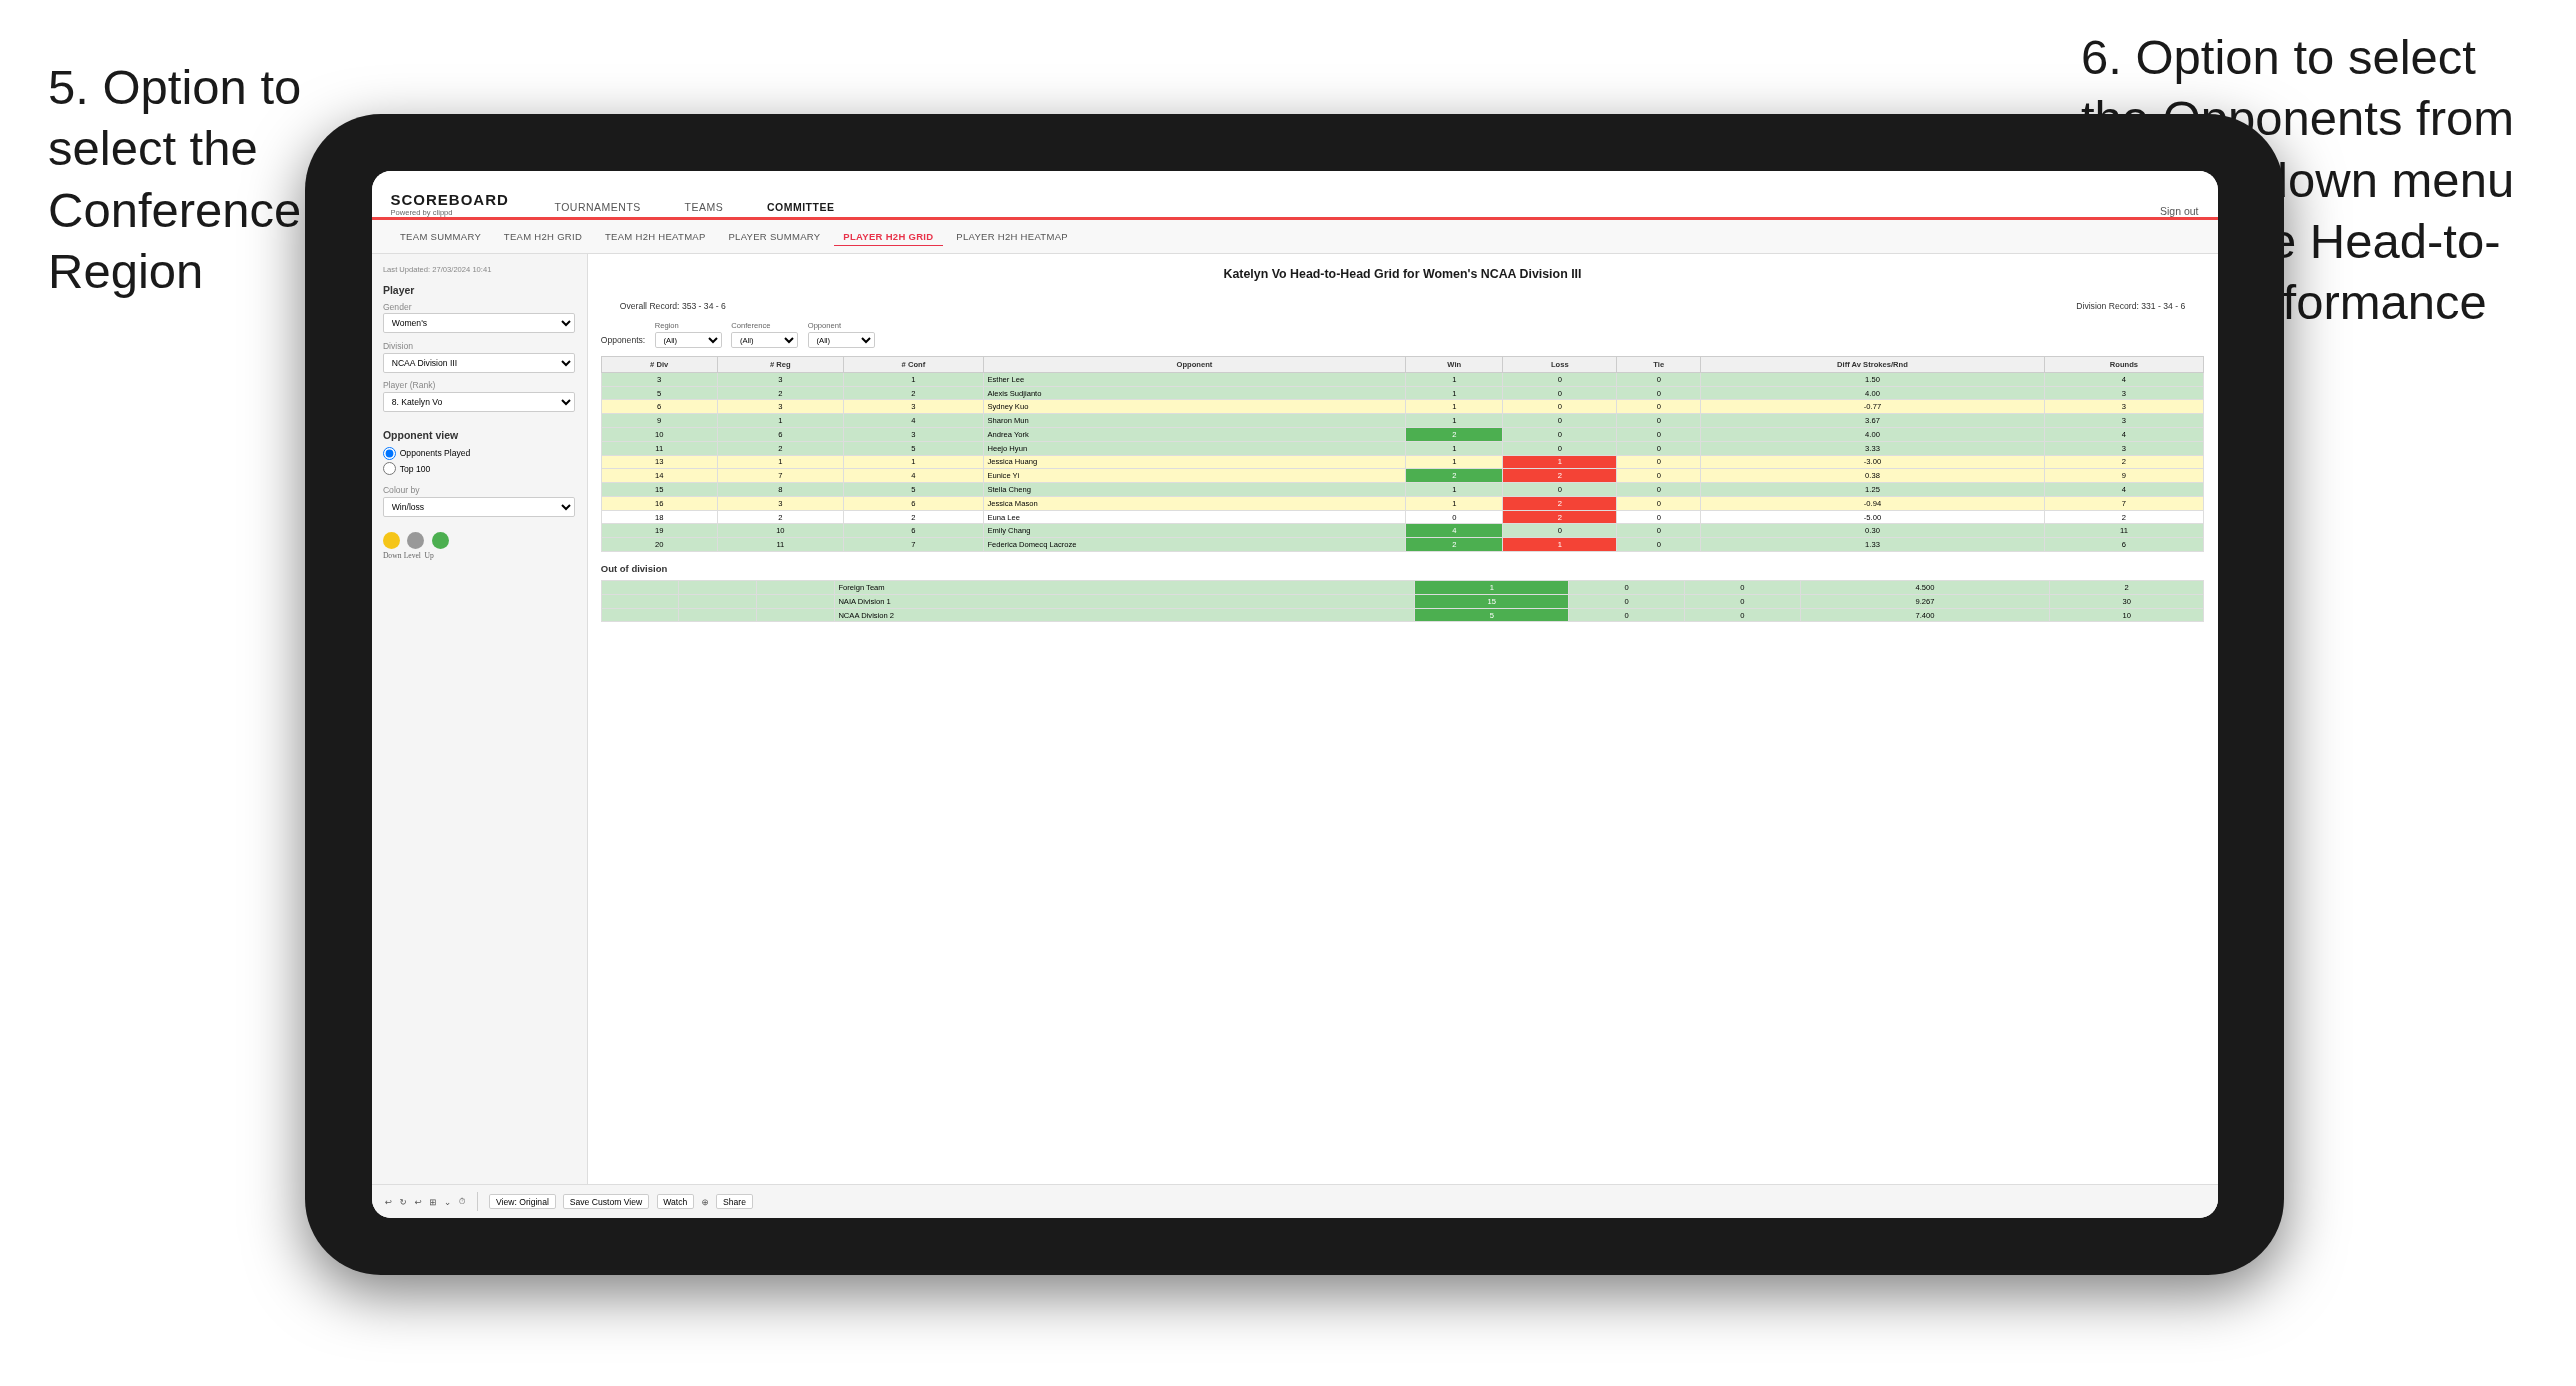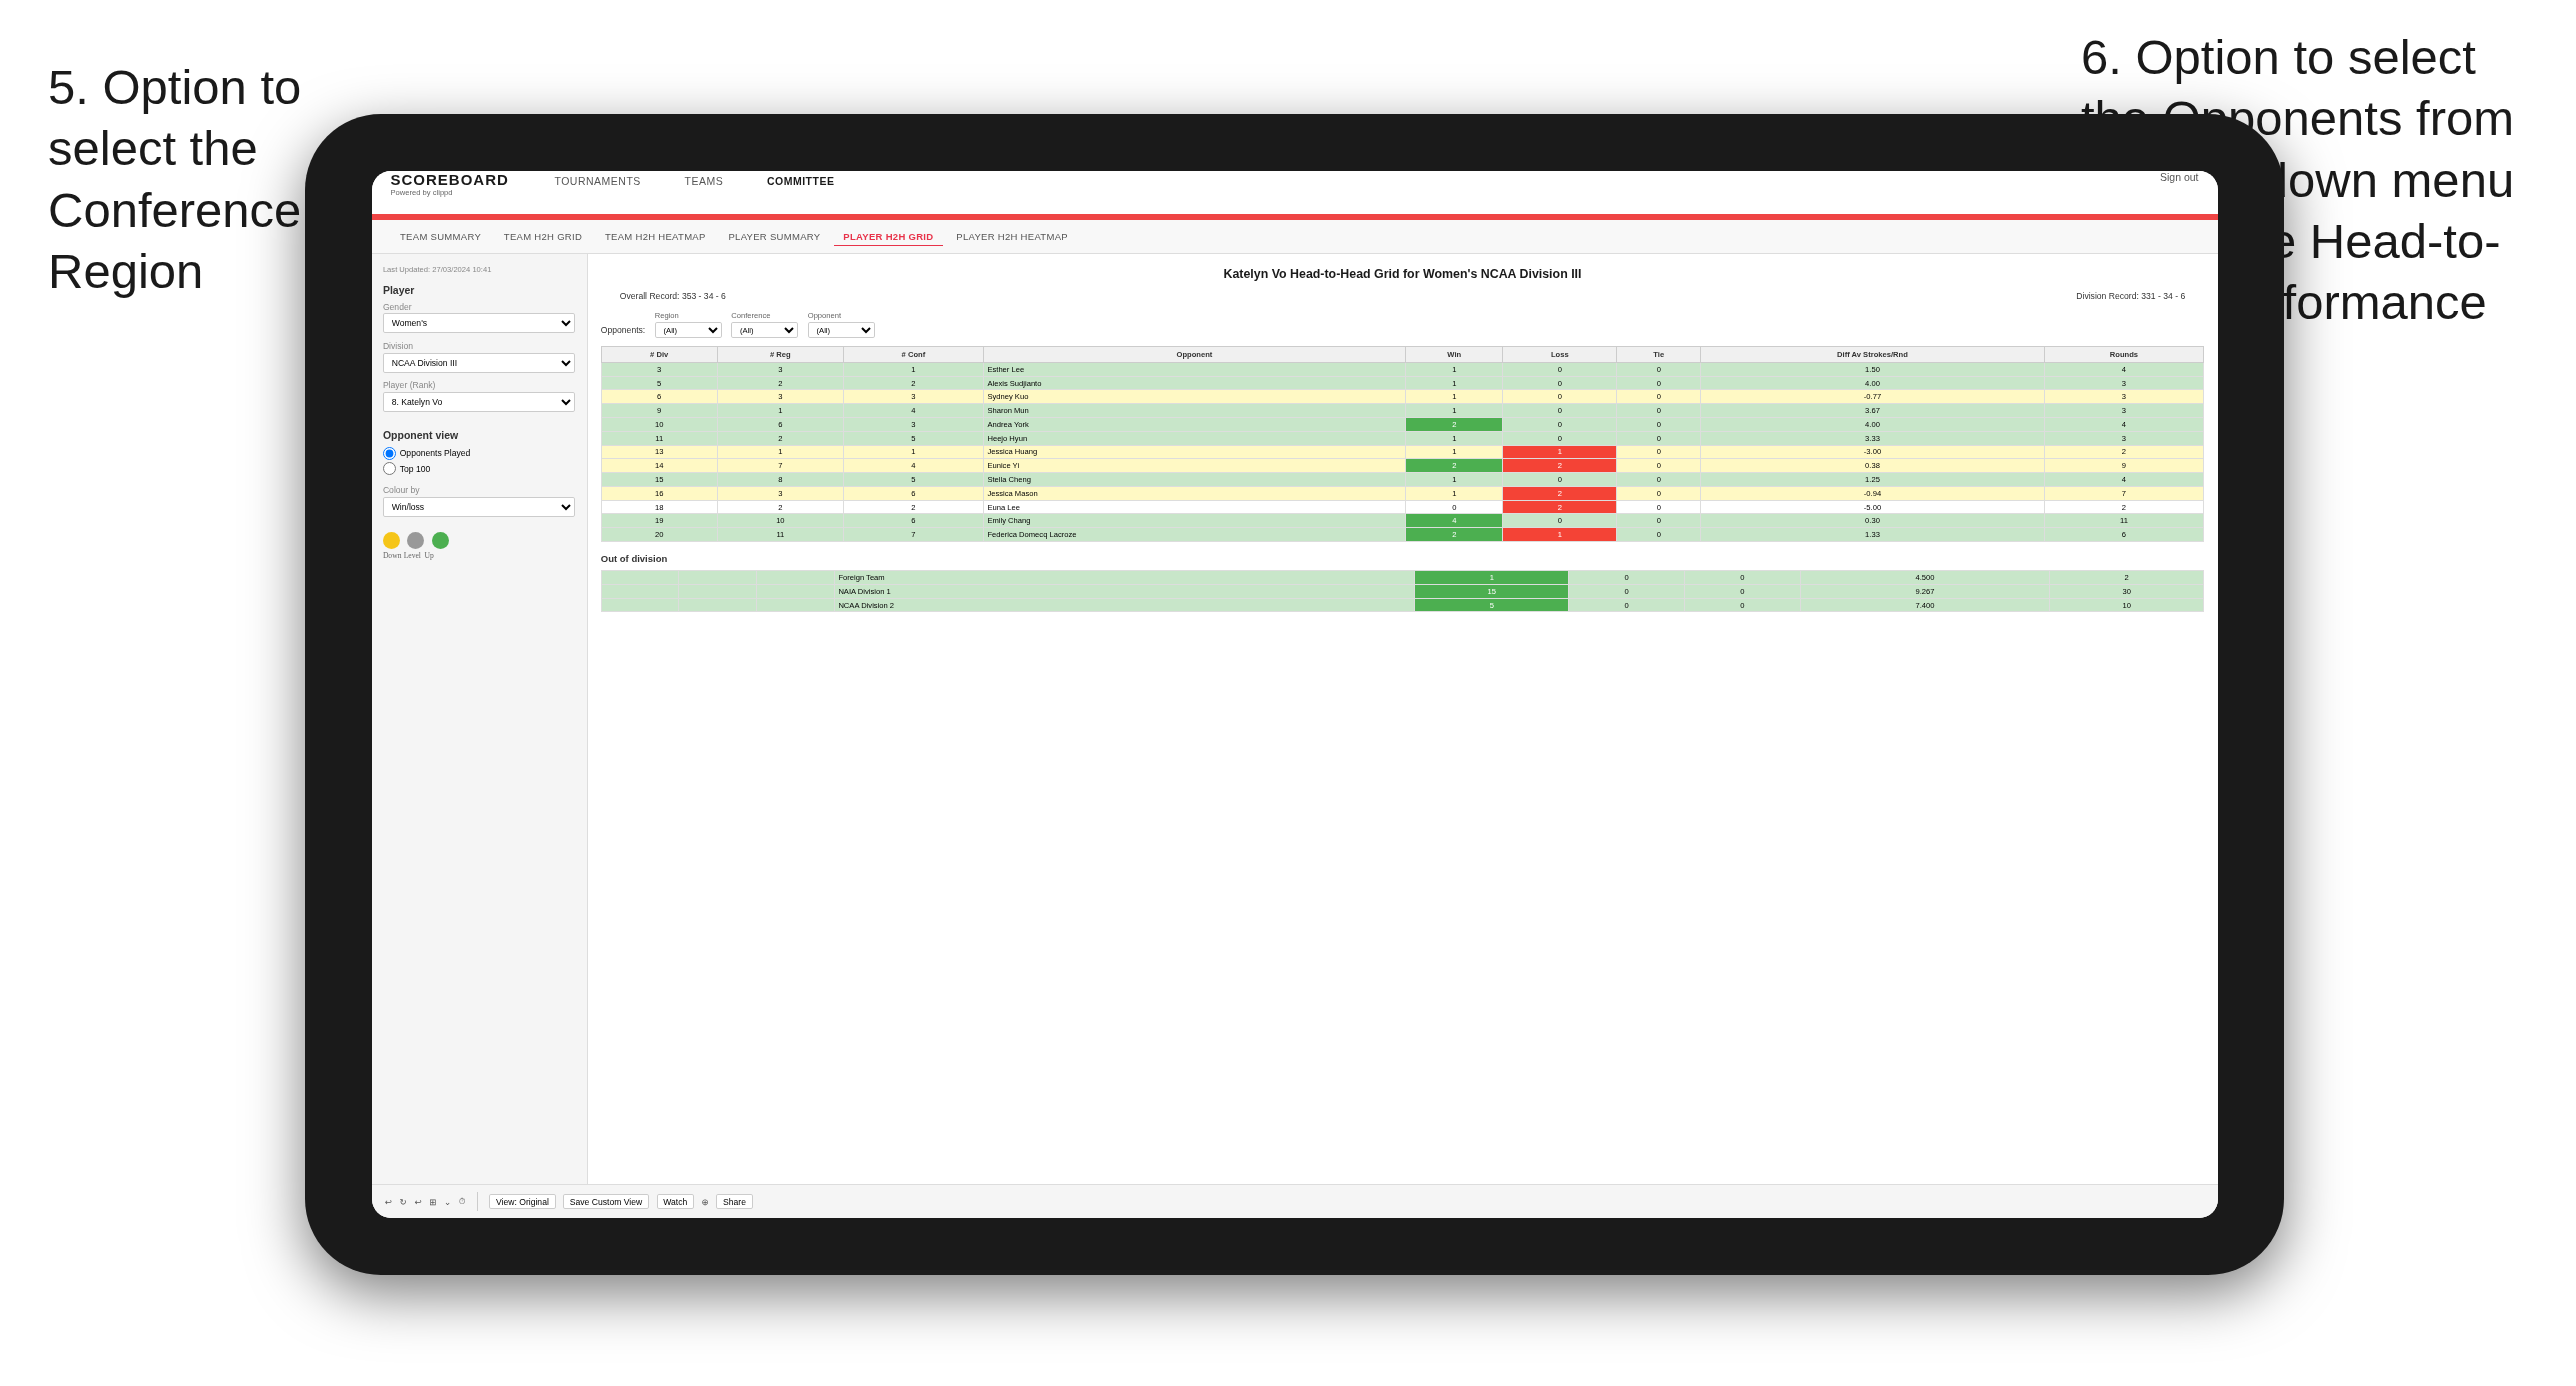--- a/index.html
+++ b/index.html
@@ -54,23 +54,23 @@
       background: #ffffff;
       border-radius: 19px;
       overflow: hidden;
       display: flex;
       flex-direction: column;
     }
 
     
     .top-nav {
       background: #ffffff;
-      border-bottom: 6px solid #ef4444;
-      display: flex;
-      align-items: flex-start;
+      border-bottom: 3px solid #ef4444;
+      display: flex;
+      align-items: flex-end;
       padding: 0 19px;
       height: 49px;
       gap: 28.5px;
     }
 
     .logo {
       display: flex;
       flex-direction: column;
       margin-right: 9.5px;
     }
@@ -221,21 +221,21 @@
       padding: 13.3px;
       overflow: auto;
       background: white;
     }
 
     .content-title {
       font-size: 12.4px;
       font-weight: bold;
       text-align: center;
       color: #1a1a1a;
-      margin-bottom: 10px;
+      margin-bottom: 20px;
     }
 
     .content-records {
       display: flex;
       justify-content: space-between;
       font-size: 8.6px;
       color: #333;
       margin-bottom: 9.5px;
       padding: 0 19px;
     }

